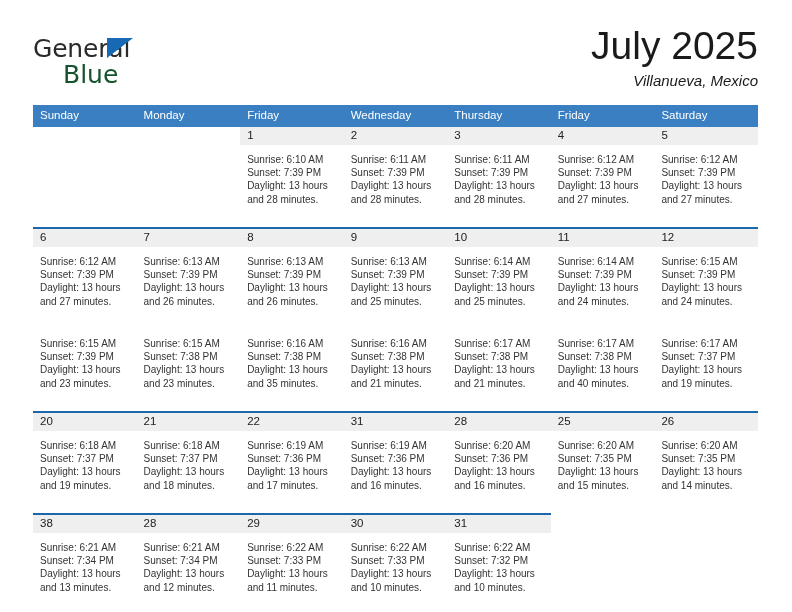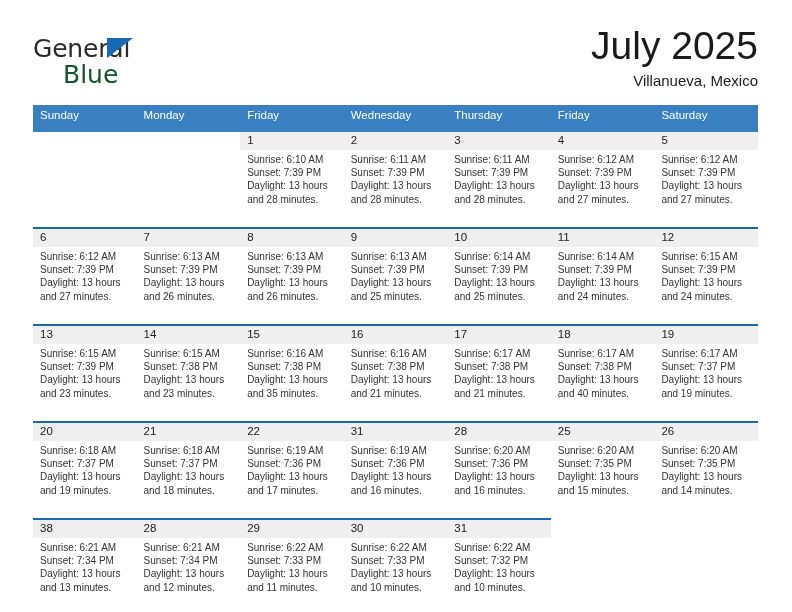--- a/index.html
+++ b/index.html
@@ -77,40 +77,41 @@
     white-space: nowrap;
     font-weight: normal;
     margin: 0;
   }
   .cal-subtitle {
     font-size: 15px;
     color: #1a1a1a;
     line-height: 22px;
     margin-top: 6px;
     white-space: nowrap;
+    font-style: italic;
   }
 
   
   .calendar {
     position: absolute;
     left: 33px;
     top: 105px;
     width: 725px;
     border-collapse: collapse;
     table-layout: fixed;
   }
   .calendar col { width: 103.57px; }
 
   .dow-row th {
     background: #3a7fc1;
     color: #ffffff;
     font-size: 11.5px;
     font-weight: normal;
     text-align: left;
-    padding: 4px 0 11px 7px;
+    padding: 4px 0 6px 7px;
     height: 10px;
     border: none;
     vertical-align: middle;
   }
 
   .num-row td {
     background: #efefef;
     border-top: 2px solid #1d67ad;
     height: 14px;
     padding: 2px 0 2px 7px;
@@ -122,21 +123,21 @@
   .daynum {
     font-size: 11.5px;
     color: #222222;
     line-height: 13px;
     display: block;
   }
 
   .info-row td {
     background: #ffffff;
     vertical-align: top;
-    padding: 3px 6px 6px 7px;
+    padding: 8px 6px 6px 7px;
     height: 68px;
   }
   .info {
     font-size: 10px;
     color: #333333;
     line-height: 13.2px;
   }
   .info div { white-space: nowrap; }
 </style>
 </head>
@@ -318,43 +319,20 @@
           </td>
           <td>
             <div class="info">
               <div>Sunrise: 6:15 AM</div>
               <div>Sunset: 7:39 PM</div>
               <div>Daylight: 13 hours</div>
               <div>and 24 minutes.</div>
             </div>
           </td>
         </tr>
-        <tr class="num-row">
-          <td>
-            <span class="daynum">13</span>
-          </td>
-          <td>
-            <span class="daynum">14</span>
-          </td>
-          <td>
-            <span class="daynum">15</span>
-          </td>
-          <td>
-            <span class="daynum">16</span>
-          </td>
-          <td>
-            <span class="daynum">17</span>
-          </td>
-          <td>
-            <span class="daynum">18</span>
-          </td>
-          <td>
-            <span class="daynum">19</span>
-          </td>
-        </tr>
         <tr class="info-row">
           <td>
             <div class="info">
               <div>Sunrise: 6:15 AM</div>
               <div>Sunset: 7:39 PM</div>
               <div>Daylight: 13 hours</div>
               <div>and 23 minutes.</div>
             </div>
           </td>
           <td>

